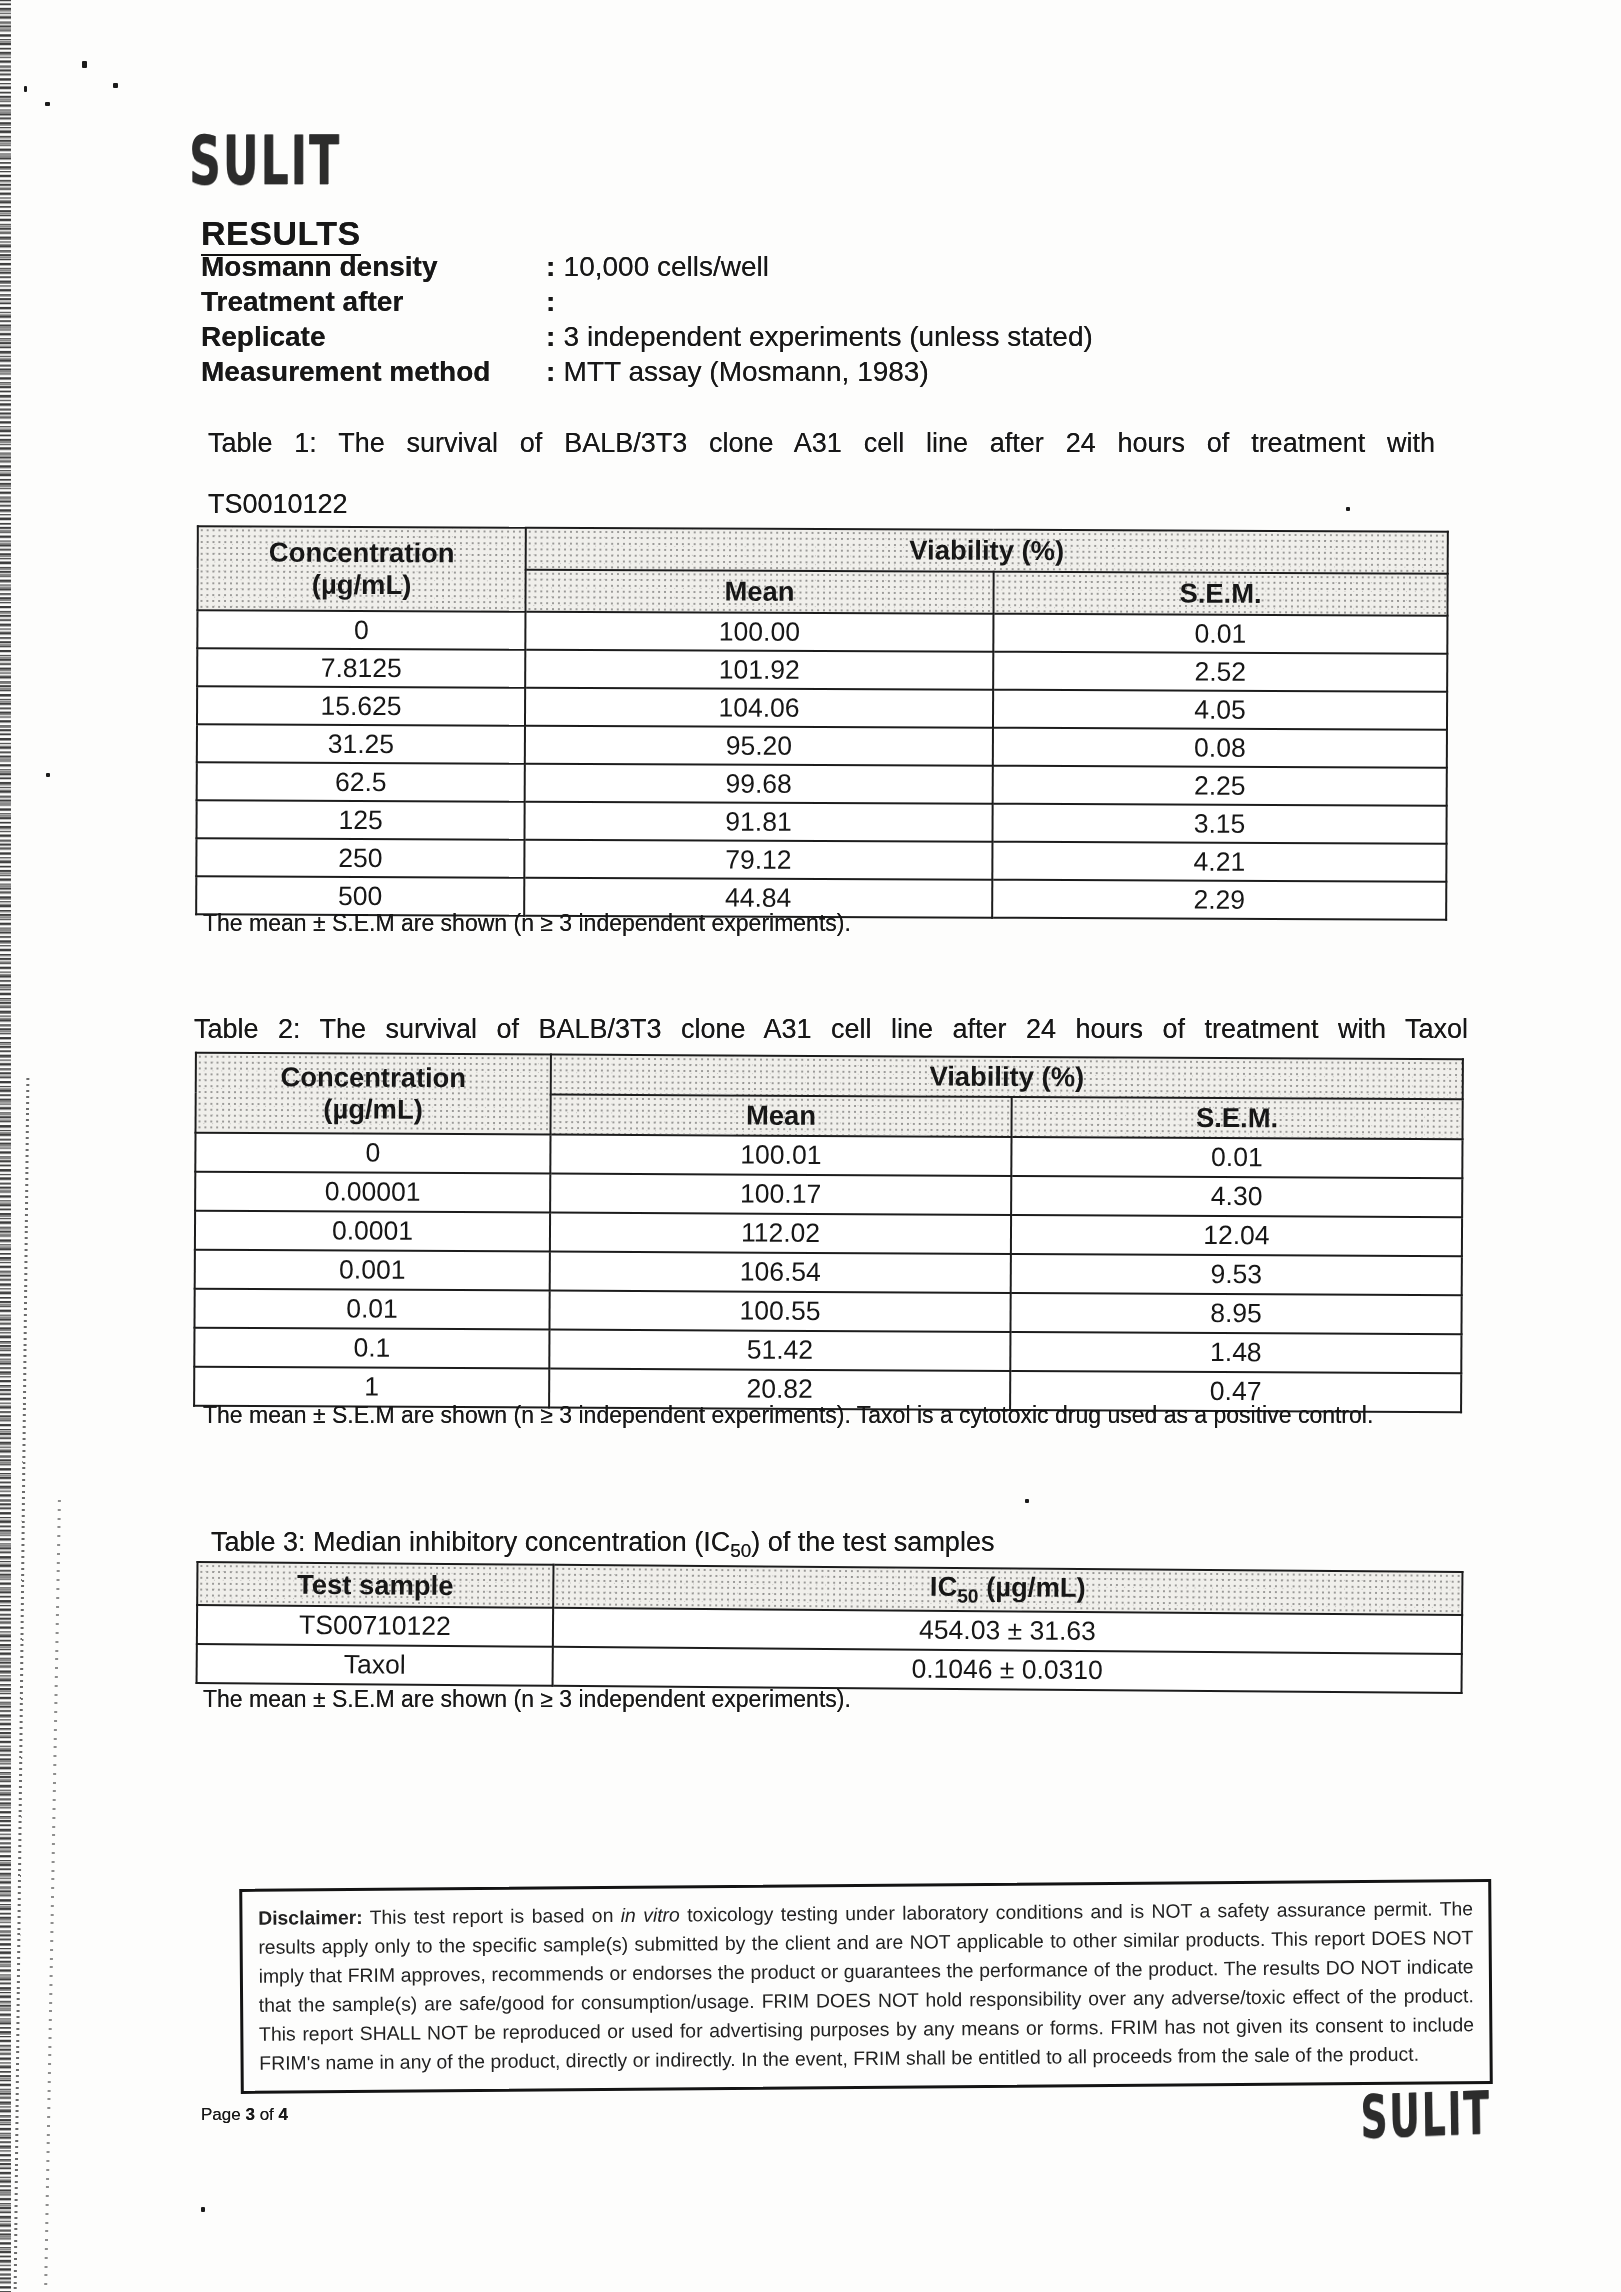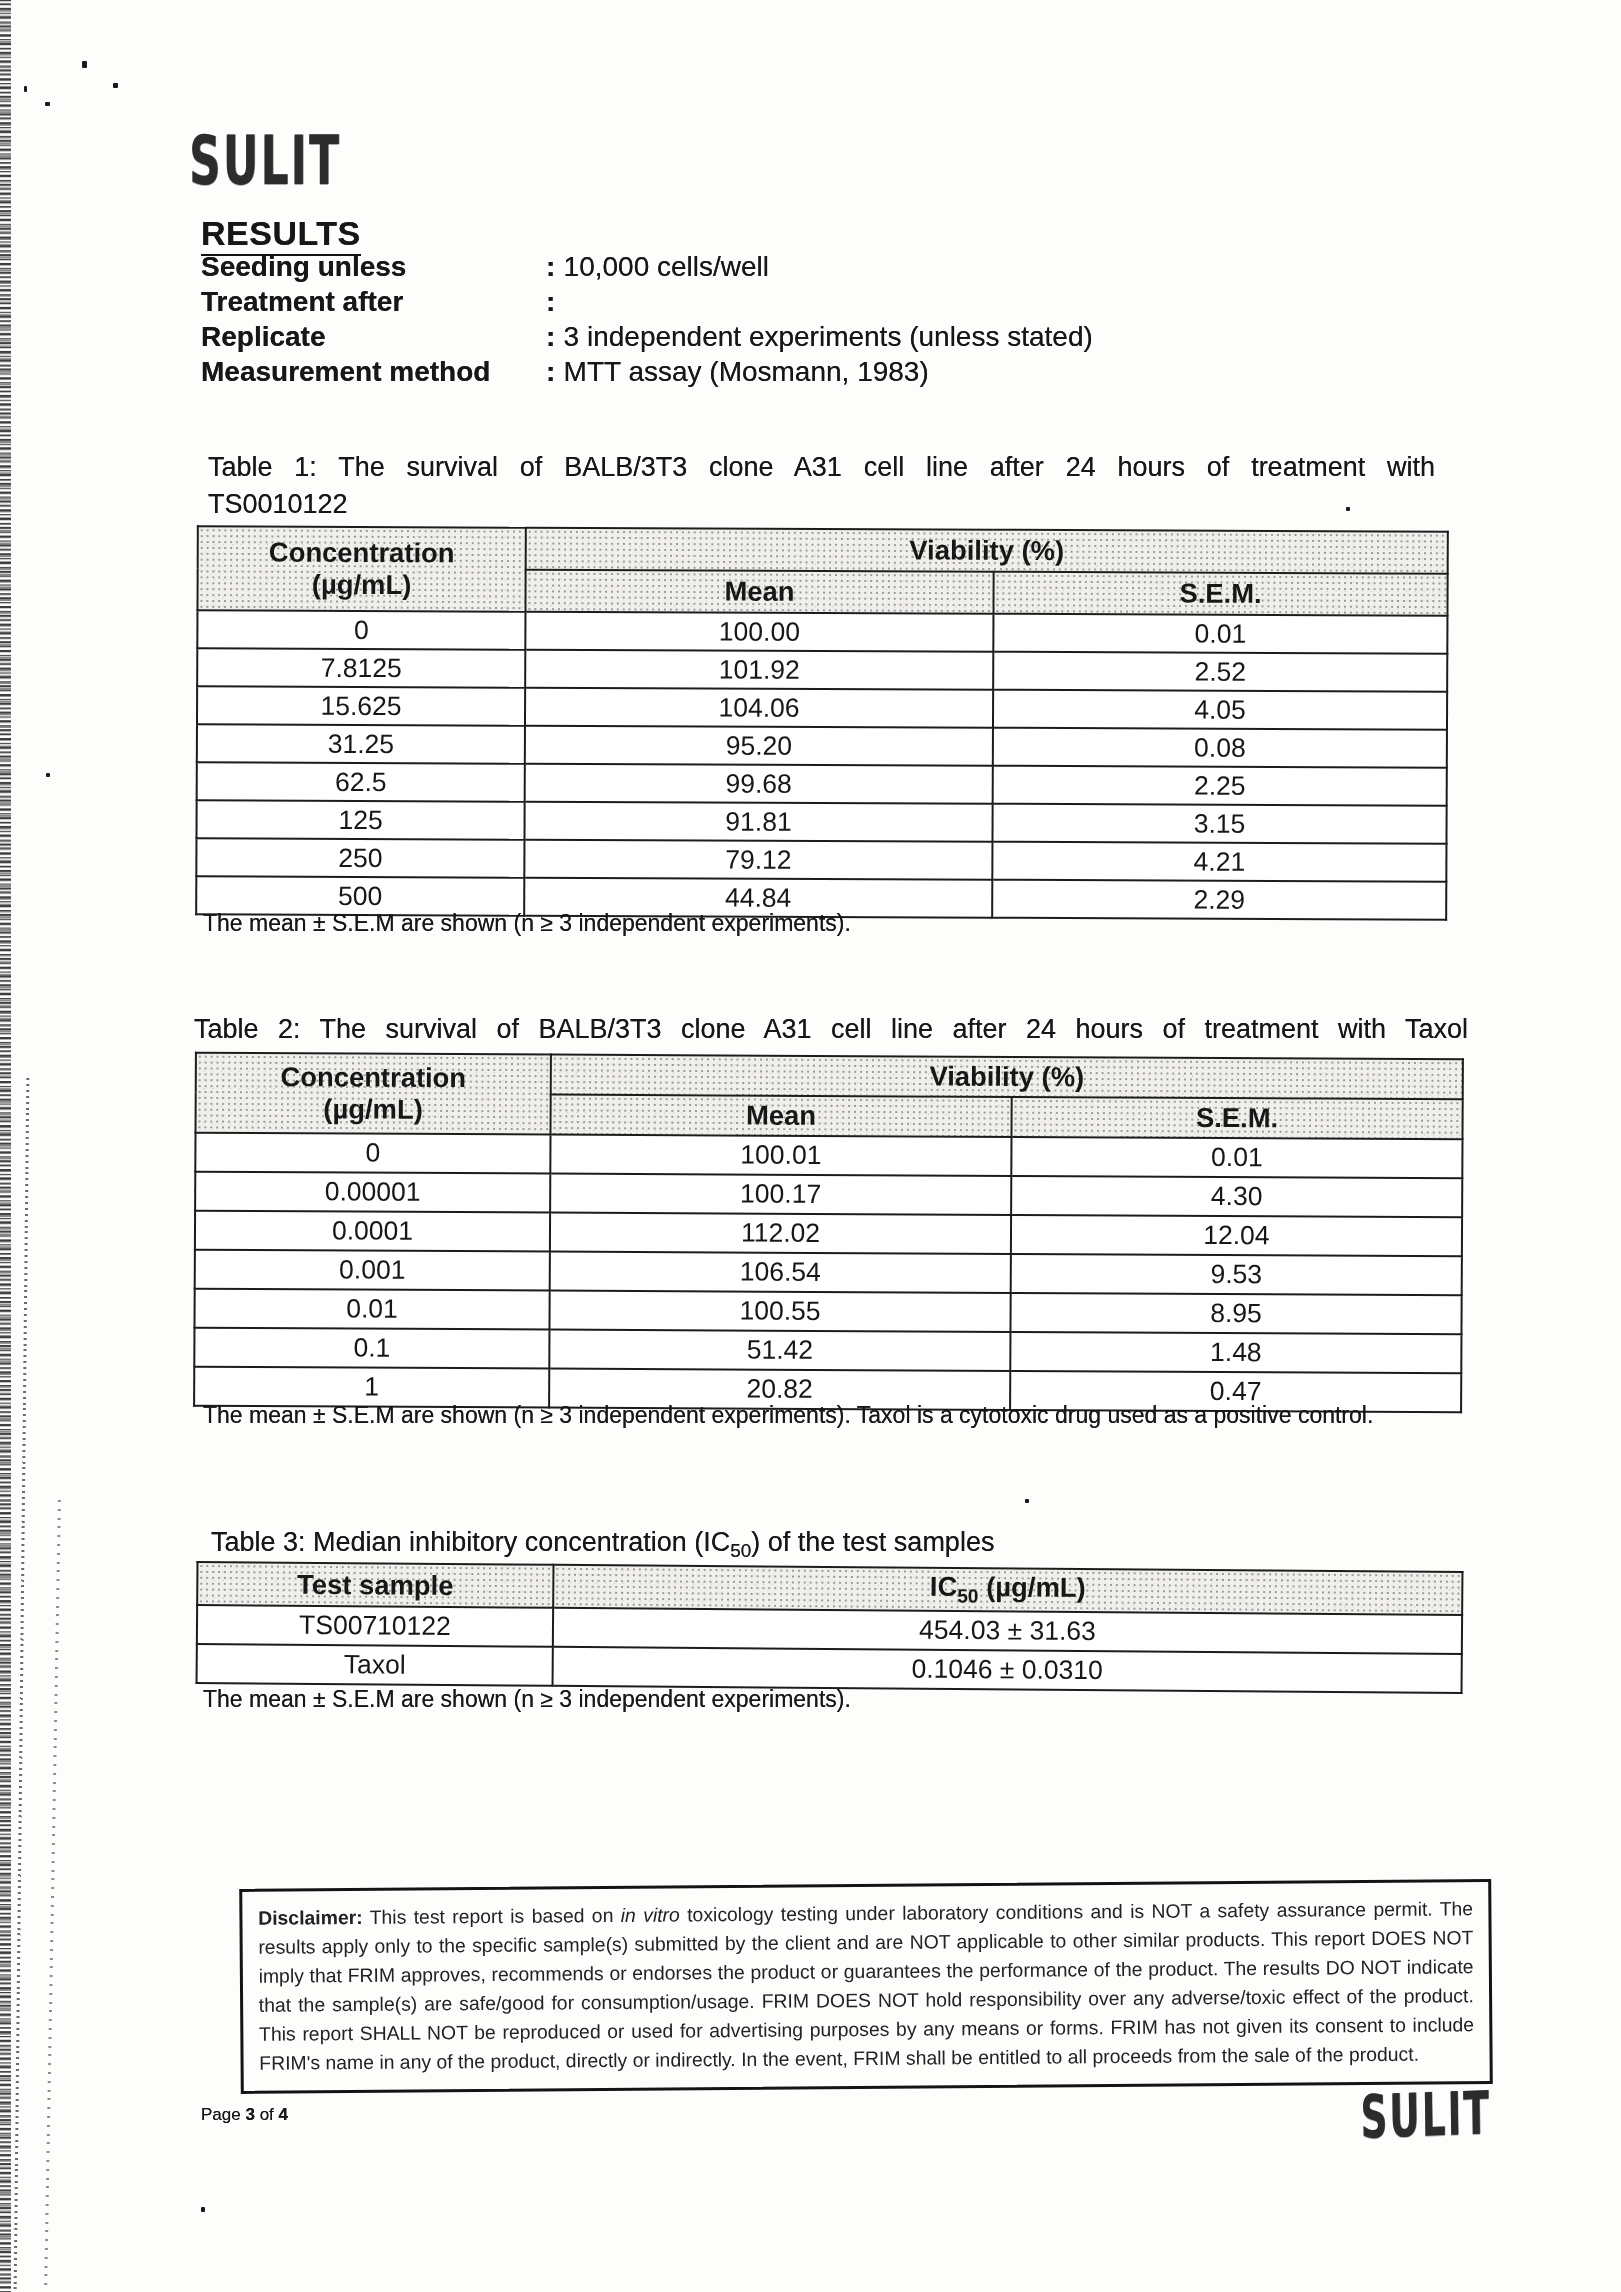--- a/index.html
+++ b/index.html
@@ -96,41 +96,41 @@
 <div class="abs speck" style="left:46px;top:773px;width:3.9px;height:3.9px;"></div>
 <div class="abs speck" style="left:1025px;top:1499px;width:3.9px;height:3.9px;"></div>
 <div class="abs speck" style="left:201px;top:2207px;width:3.9px;height:4.9px;"></div>
 
 <div class="abs stamp stamp-top">SULIT</div>
 
 <div class="abs results-title ink">RESULTS</div>
 
 <div class="abs kv">
   <div class="kv-row">
-    <span class="kv-label ink">Seeding unless</span>
+    <span class="kv-label ink">Mosmann density</span>
     <span class="kv-sep ink">:</span>
     <span class="kv-value ink">10,000 cells/well</span>
   </div>
   <div class="kv-row">
     <span class="kv-label ink">Treatment after</span>
     <span class="kv-sep ink">:</span>
   </div>
   <div class="kv-row">
     <span class="kv-label ink">Replicate</span>
     <span class="kv-sep ink">:</span>
     <span class="kv-value ink">3 independent experiments (unless stated)</span>
   </div>
   <div class="kv-row">
     <span class="kv-label ink">Measurement method</span>
     <span class="kv-sep ink">:</span>
     <span class="kv-value ink">MTT assay (Mosmann, 1983)</span>
   </div>
 </div>
 
-<div class="abs caption just-line ink" style="left:208px;top:452px;width:1227px;">Table 1: The survival of BALB/3T3 clone A31 cell line after 24 hours of treatment with</div>
+<div class="abs caption just-line ink" style="left:208px;top:428px;width:1227px;">Table 1: The survival of BALB/3T3 clone A31 cell line after 24 hours of treatment with</div>
 <div class="abs caption ink" style="left:208px;top:489px;">TS0010122</div>
 
 <table class="abs data-table t1" style="width:1250px;">
   <colgroup>
       <col style="width:328px">
       <col style="width:468px">
       <col style="width:454px">
     </colgroup>
   <tbody>
       <tr>

